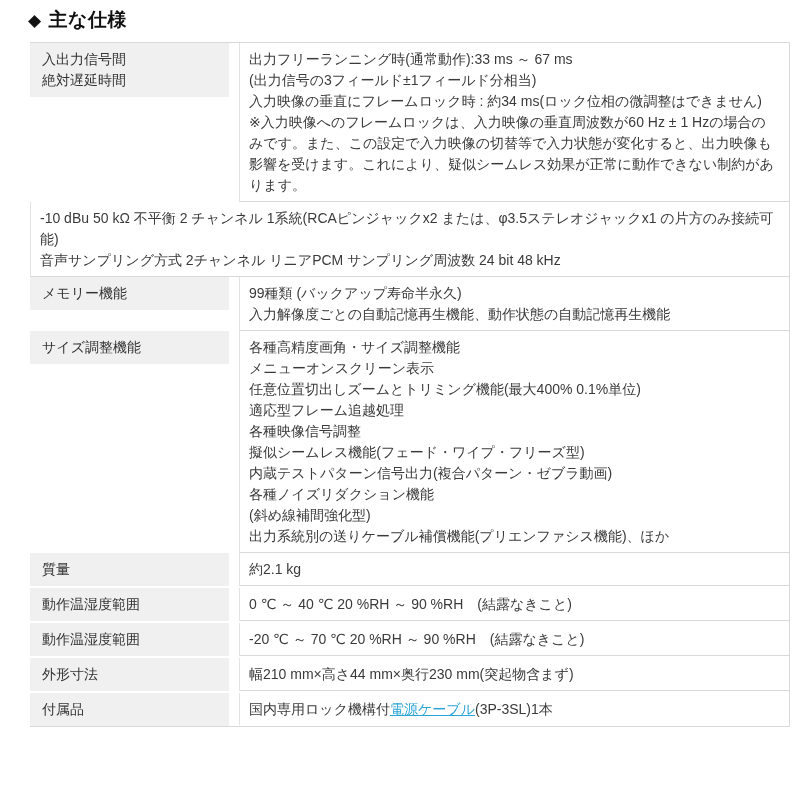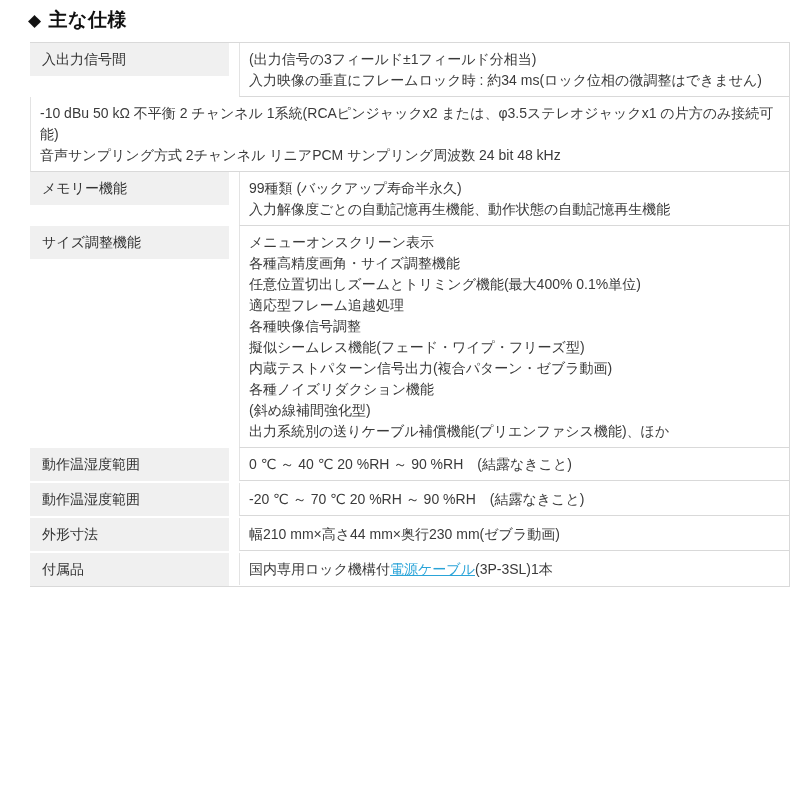--- a/index.html
+++ b/index.html
@@ -64,24 +64,27 @@
 </head>
 <body>
 
 <h1 class="page-title"><span class="diamond">◆</span><span>主な仕様</span></h1>
 
 <div class="spec-table">
 
   <div class="spec-row">
     <div class="spec-label">
       <div class="line">入出力信号間</div>
+      <div class="line">絶対遅延時間</div>
     </div>
     <div class="spec-value">
+      <div class="line">出力フリーランニング時(通常動作):33 ms ～ 67 ms</div>
       <div class="line">(出力信号の3フィールド±1フィールド分相当)</div>
       <div class="line">入力映像の垂直にフレームロック時 : 約34 ms(ロック位相の微調整はできません)</div>
+      <div class="line">※入力映像へのフレームロックは、入力映像の垂直周波数が60 Hz ± 1 Hzの場合のみです。また、この設定で入力映像の切替等で入力状態が変化すると、出力映像も影響を受けます。これにより、疑似シームレス効果が正常に動作できない制約があります。</div>
     </div>
   </div>
 
   <div class="spec-row">
     <div class="spec-value">
       <div class="line">-10 dBu 50 kΩ 不平衡 2 チャンネル 1系統(RCAピンジャックx2 または、φ3.5ステレオジャックx1 の片方のみ接続可能)</div>
       <div class="line">音声サンプリング方式 2チャンネル リニアPCM サンプリング周波数 24 bit 48 kHz</div>
     </div>
   </div>
 
@@ -93,35 +96,43 @@
       <div class="line">99種類 (バックアップ寿命半永久)</div>
       <div class="line">入力解像度ごとの自動記憶再生機能、動作状態の自動記憶再生機能</div>
     </div>
   </div>
 
   <div class="spec-row">
     <div class="spec-label">
       <div class="line">サイズ調整機能</div>
     </div>
     <div class="spec-value">
+      <div class="line">各種高精度画角・サイズ調整機能</div>
       <div class="line">メニューオンスクリーン表示</div>
-      <div class="line">各種高精度画角・サイズ調整機能</div>
       <div class="line">任意位置切出しズームとトリミング機能(最大400% 0.1%単位)</div>
       <div class="line">適応型フレーム追越処理</div>
       <div class="line">各種映像信号調整</div>
       <div class="line">擬似シームレス機能(フェード・ワイプ・フリーズ型)</div>
       <div class="line">内蔵テストパターン信号出力(複合パターン・ゼブラ動画)</div>
       <div class="line">各種ノイズリダクション機能</div>
       <div class="line">(斜め線補間強化型)</div>
       <div class="line">出力系統別の送りケーブル補償機能(プリエンファシス機能)、ほか</div>
     </div>
   </div>
 
 
 
+  <div class="spec-row">
+    <div class="spec-label">
+      <div class="line">質量</div>
+    </div>
+    <div class="spec-value">
+      <div class="line">約2.1 kg</div>
+    </div>
+  </div>
 
   <div class="spec-row">
     <div class="spec-label">
       <div class="line">動作温湿度範囲</div>
     </div>
     <div class="spec-value">
       <div class="line">0 ℃ ～ 40 ℃ 20 %RH ～ 90 %RH　(結露なきこと)</div>
     </div>
   </div>
 
@@ -132,21 +143,21 @@
     <div class="spec-value">
       <div class="line">-20 ℃ ～ 70 ℃ 20 %RH ～ 90 %RH　(結露なきこと)</div>
     </div>
   </div>
 
   <div class="spec-row">
     <div class="spec-label">
       <div class="line">外形寸法</div>
     </div>
     <div class="spec-value">
-      <div class="line">幅210 mm×高さ44 mm×奥行230 mm(ゼブラ動画)</div>
+      <div class="line">幅210 mm×高さ44 mm×奥行230 mm(突起物含まず)</div>
     </div>
   </div>
 
   <div class="spec-row">
     <div class="spec-label">
       <div class="line">付属品</div>
     </div>
     <div class="spec-value">
       <div class="line"><span>国内専用ロック機構付</span><a class="cable-link">電源ケーブル</a><span>(3P-3SL)1本</span></div>
 

